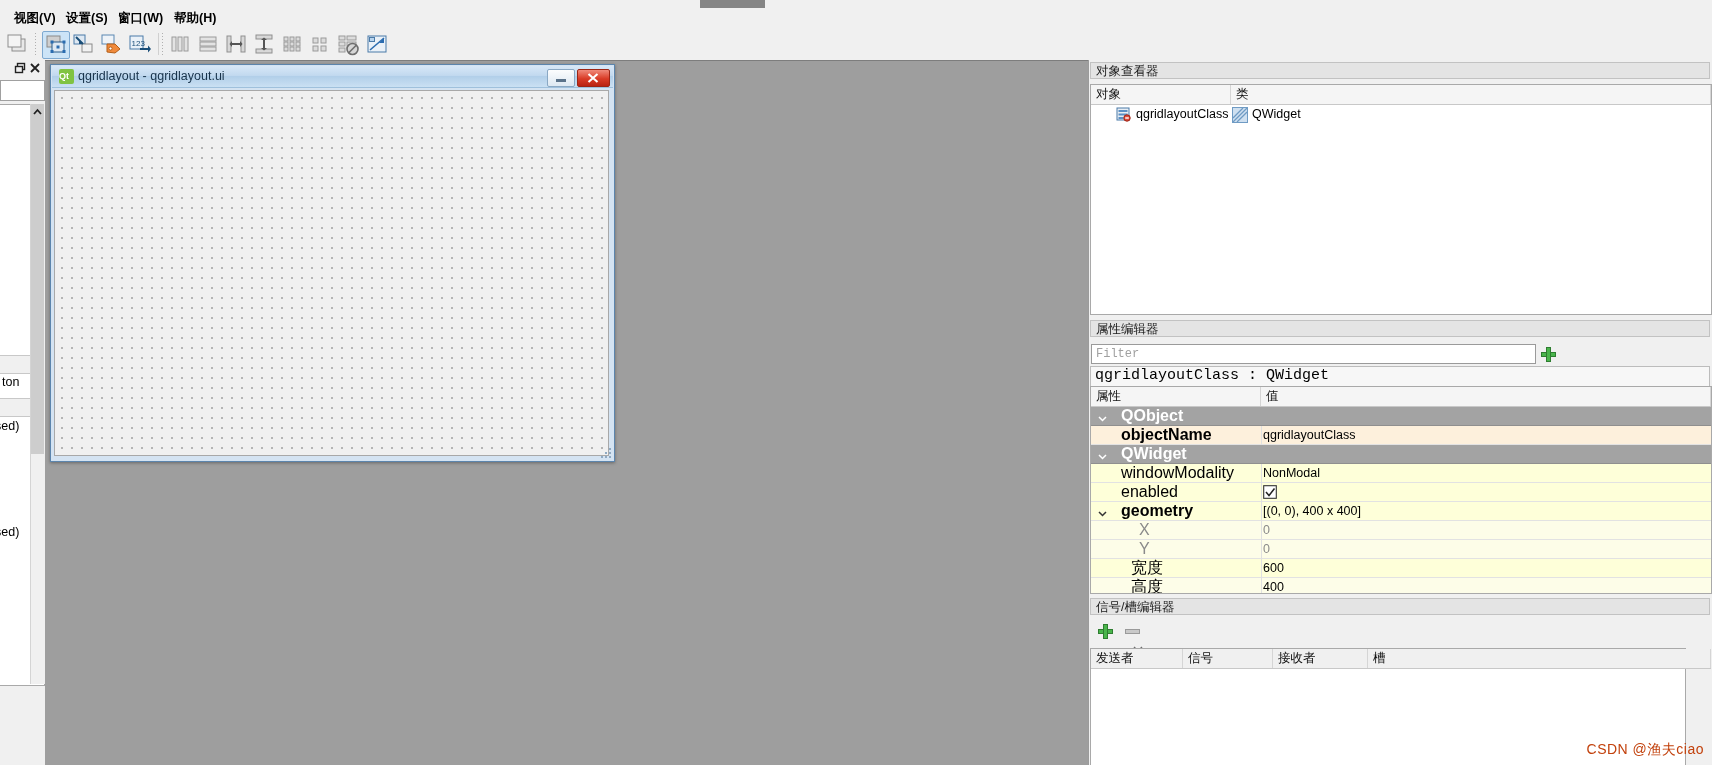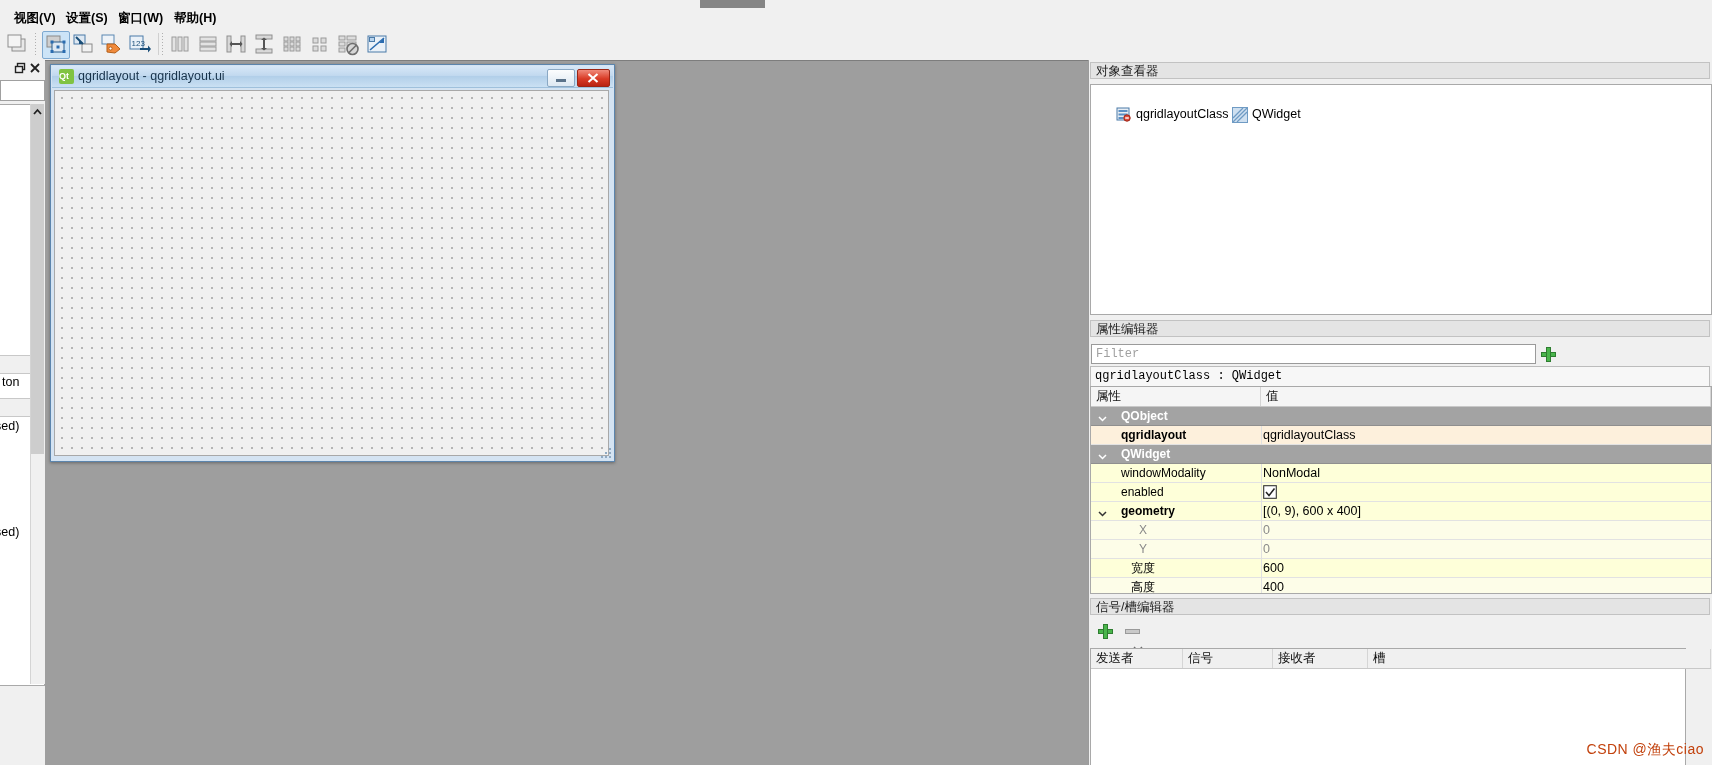--- a/index.html
+++ b/index.html
@@ -110,31 +110,31 @@
      font-family:"Liberation Mono","DejaVu Sans Mono",monospace;font-size:12px;color:#a0a0a0;}
   #filter-add{position:absolute;width:20px;height:20px;}
   #filter-add:before{content:"";position:absolute;left:3px;top:8px;width:15px;height:5px;
      background:#49b54b;border:1px solid #2e7d30;box-sizing:border-box;}
   #filter-add:after{content:"";position:absolute;left:8px;top:3px;width:5px;height:15px;
      background:#49b54b;border:1px solid #2e7d30;box-sizing:border-box;}
 
   
   #classbanner{position:absolute;left:2px;height:26px;line-height:18px;
      background:#f7f7f7;border:1px solid #bcbcbc;box-sizing:border-box;
-     font-family:"Liberation Mono","DejaVu Sans Mono",monospace;font-size:12px;
+     font-family:"Liberation Mono","DejaVu Sans Mono",monospace;font-size:15px;
      padding-left:4px;color:#000;}
 
   
   .prow{position:absolute;left:0;width:100%;height:19px;box-sizing:border-box;
         border-bottom:1px solid #e2e2e2;}
   .prow.group{background:#a3a3a3;border-bottom:1px solid #8f8f8f;}
   .prow.alt1{background:#fdf0dc;}
   .prow.alt2{background:#feffd9;}
   .prow.alt3{background:#fdfde8;}
-  .pname{position:absolute;top:0;height:18px;line-height:18px;font-size:12px;
+  .pname{position:absolute;top:0;height:18px;line-height:18px;font-size:16px;
      white-space:nowrap;}
   .pval{position:absolute;left:172px;top:0;height:18px;line-height:18px;font-size:12.5px;
      white-space:nowrap;}
   .prow.group .pname{color:#fff;font-weight:bold;left:30px;}
   .chev{position:absolute;left:7px;top:5px;width:9px;height:9px;}
   .pdiv{position:absolute;left:170px;top:0;width:1px;height:19px;background:#e0e0e0;}
 
   
   #ss-add{position:absolute;width:20px;height:20px;}
   #ss-add:before{content:"";position:absolute;left:3px;top:8px;width:15px;height:5px;
@@ -363,20 +363,24 @@
       </g>
     </svg>
   </div>
 </div>
 
 <div class="abs" id="right-col"></div>
 
 <div class="dockhdr abs" style="left:1090px;top:62px;width:620px;">对象查看器</div>
 
 <div class="panel abs" style="left:1090px;top:84px;width:622px;height:231px;">
+  <div class="tblhdr" style="left:0;top:0;width:620px;">
+    <div class="thcell" style="left:0;width:140px;">对象</div>
+    <div class="thcell" style="left:140px;width:480px;">类</div>
+  </div>
   <div id="oi-row">
     <div id="oi-icon">
       <svg viewBox="0 0 15 15" width="15" height="15">
         <rect x="1" y="1" width="12" height="12" fill="#e8eef5" stroke="#4a7aa8"></rect>
         <rect x="2.5" y="3" width="9" height="2" fill="#5b8fc4"></rect>
         <rect x="2.5" y="6.5" width="9" height="2" fill="#5b8fc4"></rect>
         <rect x="2.5" y="10" width="5" height="2" fill="#5b8fc4"></rect>
         <circle cx="11" cy="11" r="3.2" fill="#e04a3a" stroke="#9c2414"></circle>
         <path d="M9.2 11 L12.8 11" stroke="#fff" stroke-width="1.4"></path>
       </svg>
@@ -411,21 +415,21 @@
     <div class="chev">
       <svg viewBox="0 0 9 9" width="9" height="9">
           <path d="M1 3 L4.5 6.5 L8 3" fill="none" stroke="#fff" stroke-width="1.5"></path>
         </svg>
     </div>
     <div class="pname">QObject</div>
   </div>
 
   <div class="prow alt1" style="top:39px">
     <div class="pdiv"></div>
-    <div class="pname" style="left:30px;font-weight:bold">qgridlayout</div>
+    <div class="pname" style="left:30px;font-weight:bold">objectName</div>
     <div class="pval">qgridlayoutClass</div>
   </div>
 
   <div class="prow group" style="top:58px">
     <div class="chev">
       <svg viewBox="0 0 9 9" width="9" height="9">
           <path d="M1 3 L4.5 6.5 L8 3" fill="none" stroke="#fff" stroke-width="1.5"></path>
         </svg>
     </div>
     <div class="pname">QWidget</div>
@@ -449,21 +453,21 @@
   </div>
 
   <div class="prow alt2" style="top:115px">
     <div class="pdiv"></div>
     <div class="chev" style="top:5px">
       <svg viewBox="0 0 9 9" width="9" height="9">
           <path d="M1 3 L4.5 6.5 L8 3" fill="none" stroke="#333" stroke-width="1.5"></path>
         </svg>
     </div>
     <div class="pname" style="left:30px;font-weight:bold">geometry</div>
-    <div class="pval">[(0, 9), 600 x 400]</div>
+    <div class="pval">[(0, 0), 400 x 400]</div>
   </div>
 
   <div class="prow alt3" style="top:134px">
     <div class="pdiv"></div>
     <div class="pname" style="left:48px;color:#8a8a8a">X</div>
     <div class="pval" style="color:#8a8a8a">0</div>
   </div>
 
   <div class="prow alt3" style="top:153px">
     <div class="pdiv"></div>

